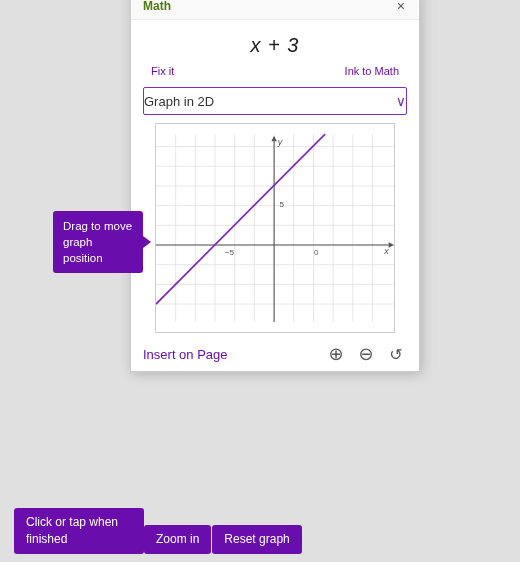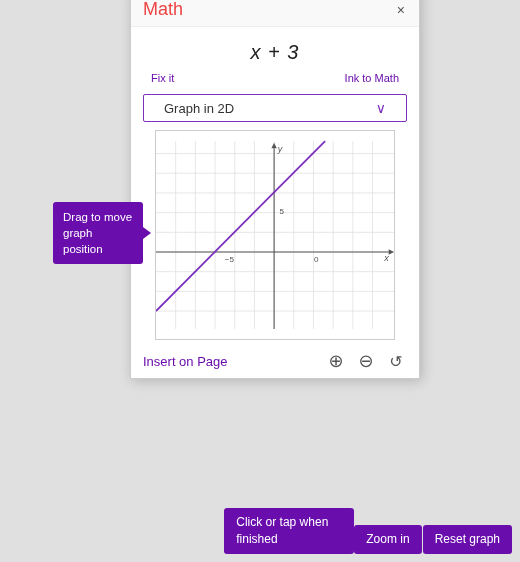--- a/index.html
+++ b/index.html
@@ -27,23 +27,23 @@
     .panel-header {
       display: flex;
       justify-content: space-between;
       align-items: center;
       padding: 8px 12px 6px 12px;
       border-bottom: 1px solid #eee;
       background: #f9f9f9;
     }
 
     .panel-title {
-      font-size: 18px;
-      color: #ef4444;
-      font-weight: 400;
+      font-size: 12px;
+      color: #4d7c0f;
+      font-weight: 700;
     }
 
     .close-btn {
       font-size: 14px;
       color: #555;
       cursor: pointer;
       background: none;
       border: none;
       padding: 0 2px;
       line-height: 1;
@@ -72,21 +72,21 @@
     }
 
     .graph-type-row {
       padding: 0 12px 8px 12px;
     }
 
     .graph-dropdown {
       width: 100%;
       border: 1.5px solid #7b2fbe;
       border-radius: 2px;
-      padding: 5px 20px;
+      padding: 5px 0;
       font-size: 13px;
       color: #333;
       background: #fff;
       display: flex;
       align-items: center;
       justify-content: space-between;
       cursor: pointer;
     }
 
     .graph-dropdown-text {
@@ -252,39 +252,39 @@
 
             <text x="138" y="82" font-size="9" fill="#555">5</text>
 
             <line x1="0" y1="190" x2="189" y2="0" stroke="#7b2fbe" stroke-width="2"></line>
 
           </svg>
 
           
         </div>
 
-        <div style="position:absolute; left:-78px; top:72px; background:#6a0dad; color:#fff; font-size:11.5px; padding:7px 10px; border-radius:3px; width:90px; line-height:1.4; pointer-events:none; z-index:10;">
+        <div style="position:absolute; left:-78px; top:88px; background:#6a0dad; color:#fff; font-size:11.5px; padding:7px 10px; border-radius:3px; width:90px; line-height:1.4; pointer-events:none; z-index:10;">
           <span>Drag to move graph position</span>
           <div style="position:absolute; right:-8px; top:50%; transform:translateY(-50%); width:0; height:0; border-top:6px solid transparent; border-bottom:6px solid transparent; border-left:8px solid #6a0dad;"></div>
         </div>
       </div>
 
       <div class="bottom-bar">
         <a class="insert-link">Insert on Page</a>
         <div class="graph-controls">
           <span class="control-icon" title="Zoom in" style="font-size:18px; color:#555;">⊕</span>
           <span class="control-icon" title="Zoom out" style="font-size:18px; color:#555;">⊖</span>
           <span class="control-icon" title="Reset graph" style="font-size:16px; color:#555;">↺</span>
         </div>
       </div>
 
     </div>
   </div>
 
-  <div style="position:absolute; bottom:8px; left:0; width:520px; display:flex; justify-content:flex-end; align-items:flex-end; padding:0 8px 0 14px; pointer-events:none;">
+  <div style="position:absolute; bottom:8px; left:0; width:520px; display:flex; justify-content:flex-start; align-items:flex-end; padding:0 8px 0 14px; pointer-events:none;">
     <div class="tip-box" style="max-width:130px; line-height:1.4;">
       <span>Click or tap when finished</span>
     </div>
     <div style="display:flex; gap:1px;">
       <div class="tip-box">Zoom in</div>
       <div class="tip-box">Reset graph</div>
     </div>
   </div>
 
 </div>

